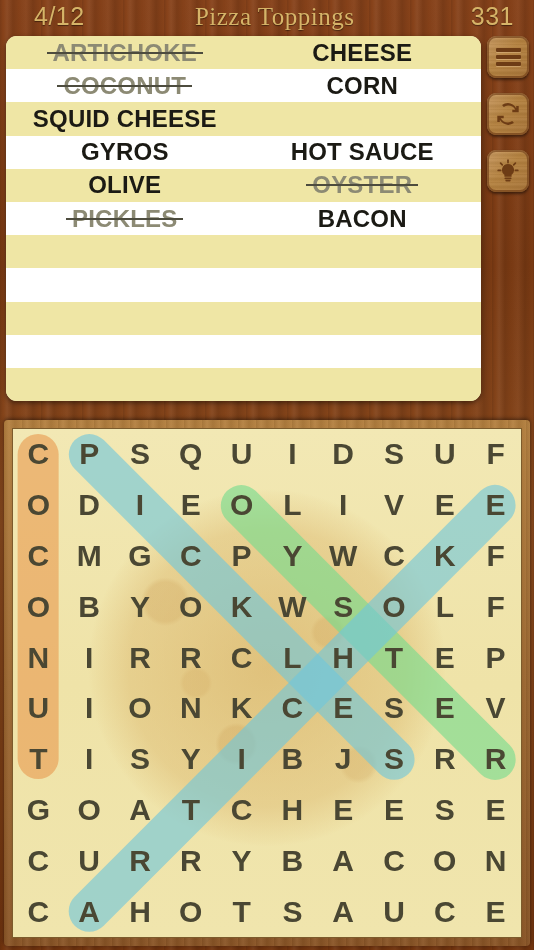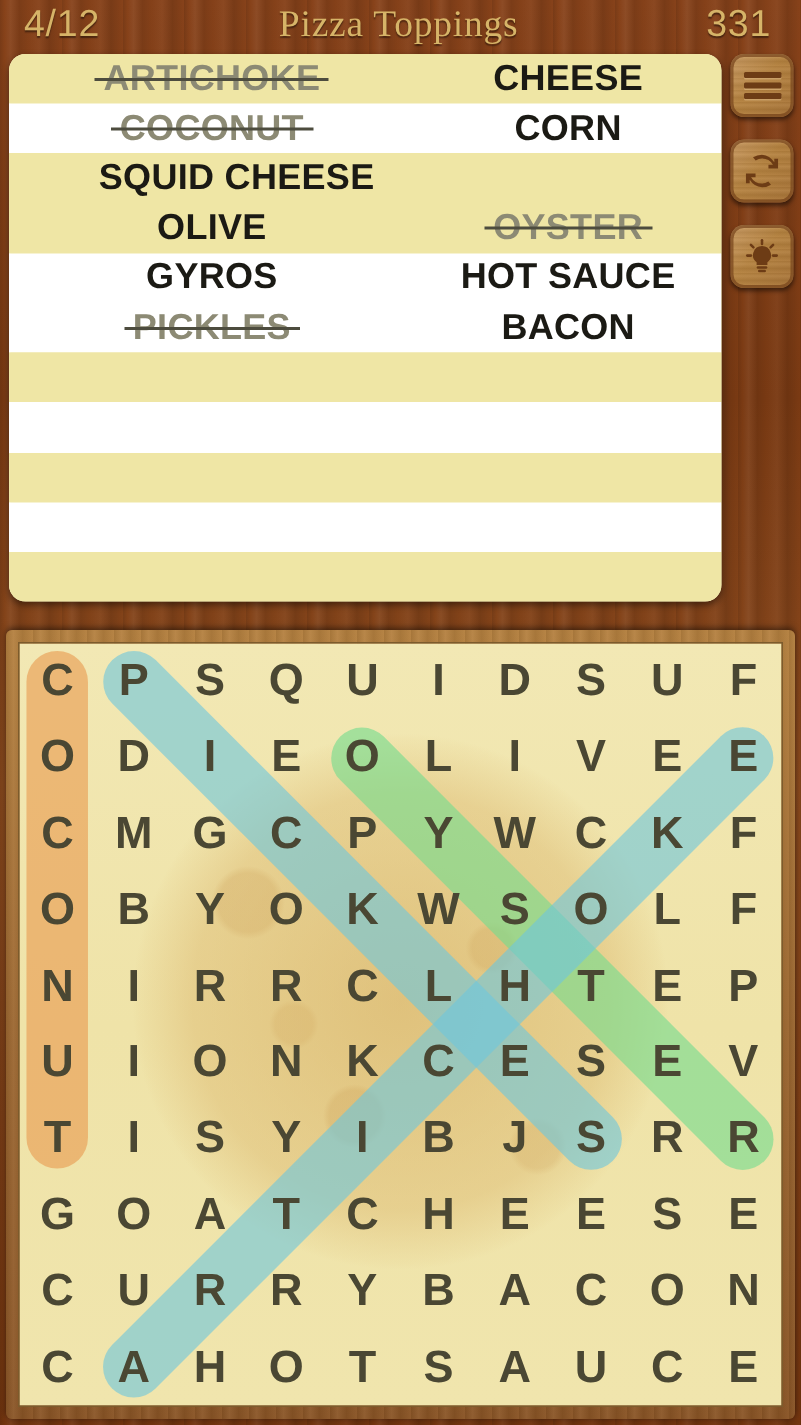--- a/index.html
+++ b/index.html
@@ -40,21 +40,21 @@
     z-index: 5;
   }
   .hdr-txt {
     color: #d6b468;
     font-size: 25px;
     font-weight: 400;
     letter-spacing: 0.5px;
     text-shadow: 0 1px 1px rgba(0,0,0,0.45);
     white-space: nowrap;
   }
-  #progress-counter { margin-left: 16px; }
+  #progress-counter { margin-left: 34px; }
   #puzzle-title {
     flex: 1;
     text-align: center;
     padding-right: 6px;
     font-family: Liberation Serif, serif;
   }
   #score-counter { margin-right: 20px; }
 
   
   #wordlist-panel {
@@ -77,21 +77,20 @@
   .wl-row.even { background: #ffffff; }
   .wl-cell {
     width: 50%;
     text-align: center;
     font-size: 24px;
     font-weight: 700;
     color: #1b1a14;
     letter-spacing: 0.2px;
     position: relative;
     display: inline-block;
-    padding-left: 33px;
   }
   .wl-cell .wl-word { position: relative; display: inline-block; }
   .wl-cell.found .wl-word { color: #8c8a74; }
   .wl-cell.found .wl-word::after {
     content: "";
     position: absolute;
     left: -6px; right: -6px;
     top: 50%;
     height: 2px;
     background: #4d4c3e;
@@ -210,27 +209,27 @@
         <div class="wl-cell found"><span class="wl-word">ARTICHOKE</span></div>
         <div class="wl-cell"><span class="wl-word">CHEESE</span></div>
       </div>
       <div class="wl-row even">
         <div class="wl-cell found"><span class="wl-word">COCONUT</span></div>
         <div class="wl-cell"><span class="wl-word">CORN</span></div>
       </div>
       <div class="wl-row odd">
         <div class="wl-cell"><span class="wl-word">SQUID CHEESE</span></div>
       </div>
-      <div class="wl-row odd">
-        <div class="wl-cell"><span class="wl-word">OLIVE</span></div>
-        <div class="wl-cell found"><span class="wl-word">OYSTER</span></div>
-      </div>
       <div class="wl-row even">
         <div class="wl-cell"><span class="wl-word">GYROS</span></div>
         <div class="wl-cell"><span class="wl-word">HOT SAUCE</span></div>
+      </div>
+      <div class="wl-row odd">
+        <div class="wl-cell"><span class="wl-word">OLIVE</span></div>
+        <div class="wl-cell found"><span class="wl-word">OYSTER</span></div>
       </div>
       <div class="wl-row even">
         <div class="wl-cell found"><span class="wl-word">PICKLES</span></div>
         <div class="wl-cell"><span class="wl-word">BACON</span></div>
       </div>
       <div class="wl-row odd">
         <div class="wl-cell"><span class="wl-word"></span></div>
         <div class="wl-cell"><span class="wl-word"></span></div>
       </div>
       <div class="wl-row even">

